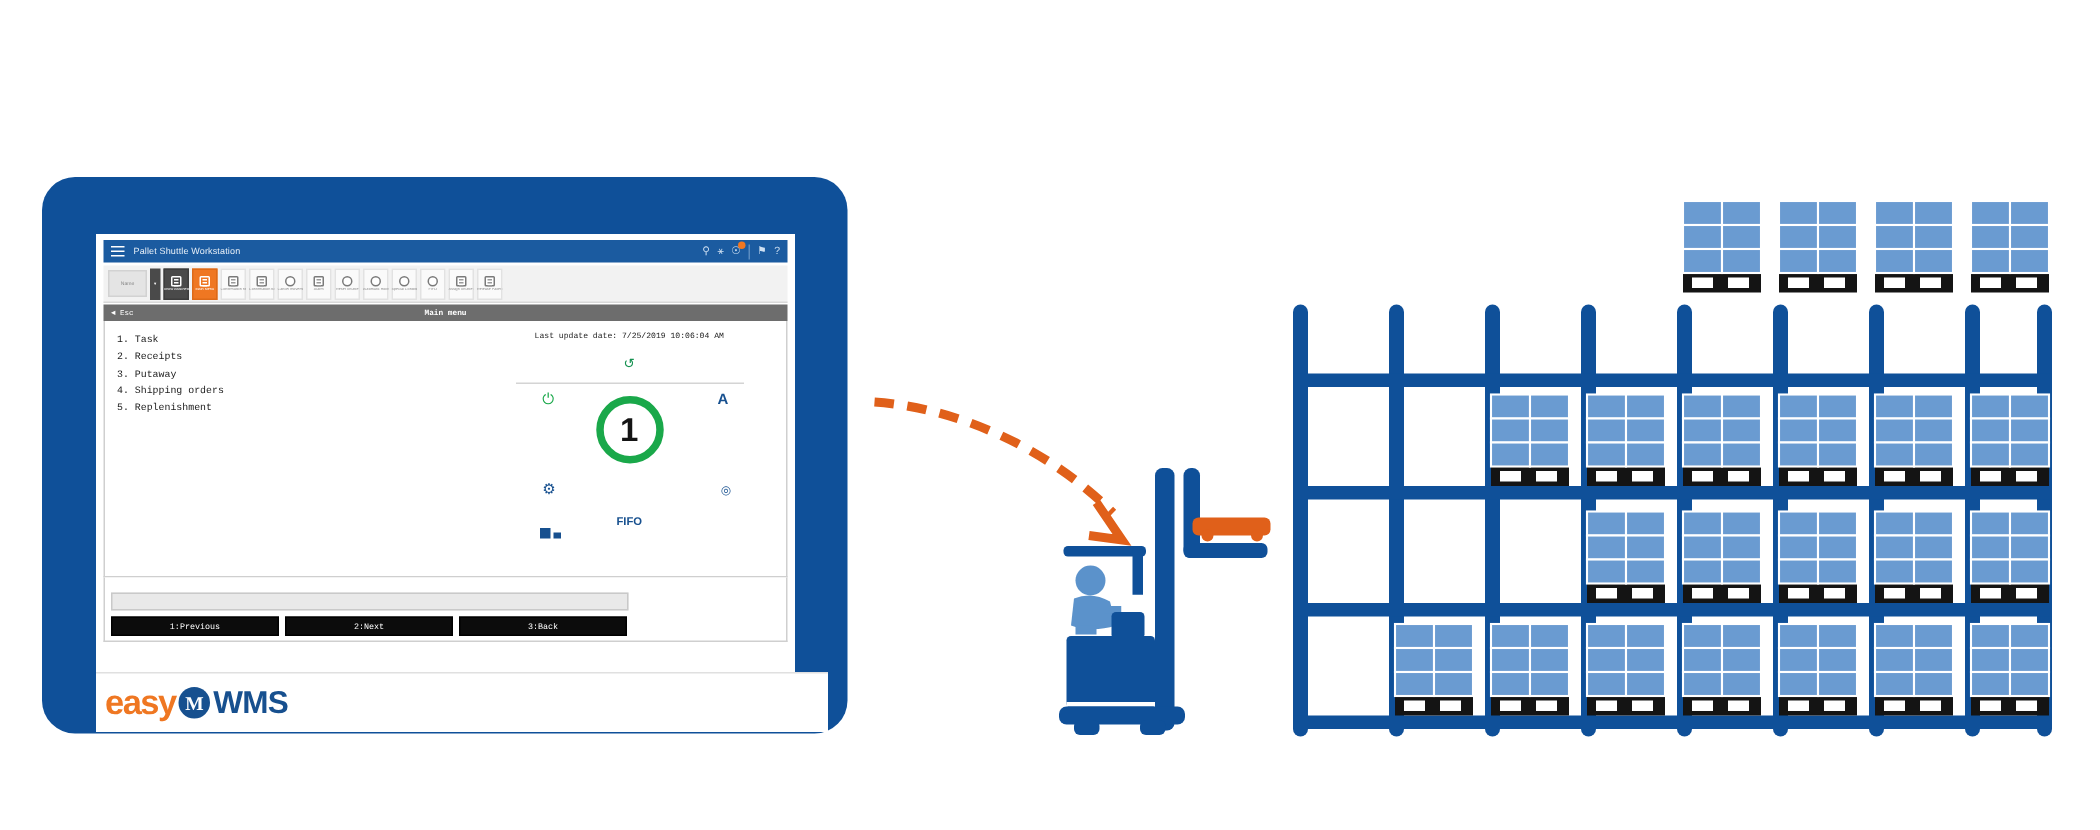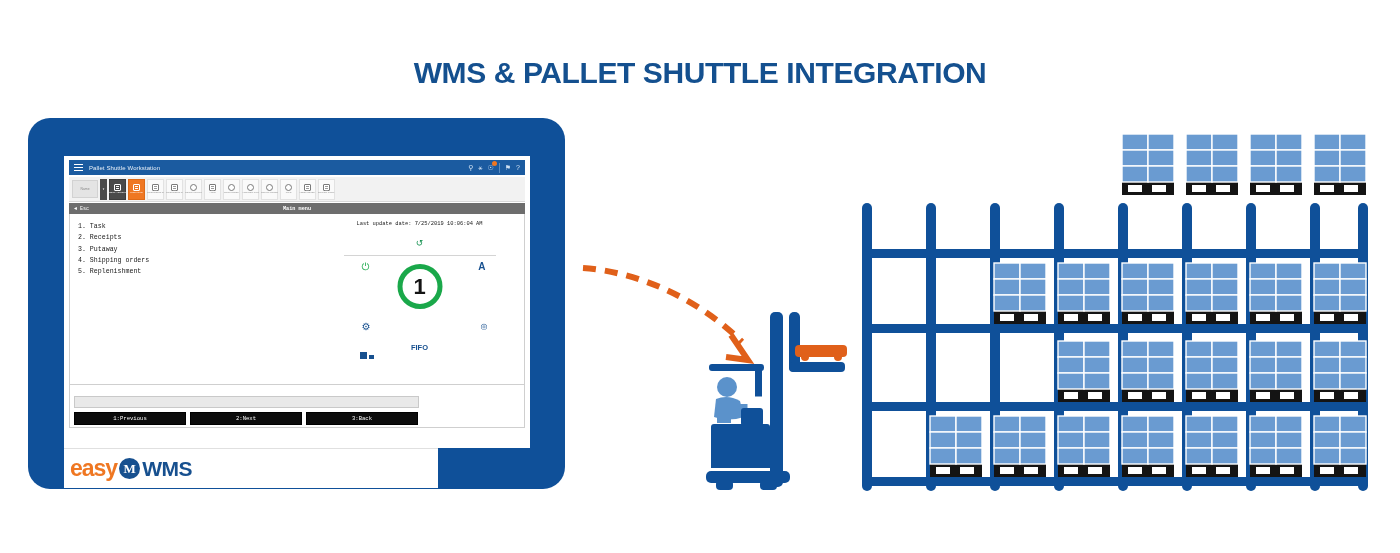--- a/index.html
+++ b/index.html
@@ -168,21 +168,21 @@
   .btn-row { display:flex; gap:4px; margin-top:4px; }
   .blk-btn {
     width:112px; height:13px; background:#0c0c0c; color:#fff;
     font-family:"Liberation Mono", monospace; font-size:5.6px;
     display:flex; align-items:center; justify-content:center;
     border:1px solid #000; cursor:pointer;
   }
 
   
   .logo-strip {
-    position:absolute; left:36px; top:330px; width:374px; height:40px;
+    position:absolute; left:36px; top:330px; width:488px; height:40px;
     background:#fff; border-top:1px solid #e0e0e0;
     display:flex; align-items:center; padding-left:6px;
   }
   .logo-easy {
     font-family:"Liberation Sans", sans-serif; font-size:23px; font-weight:700;
     color:#ef7722; letter-spacing:-1px; line-height:1;
   }
   .logo-badge {
     width:21px; height:21px; border-radius:50%; background:#17508f;
     display:flex; align-items:center; justify-content:center;
@@ -195,21 +195,20 @@
   }
 
   
   .art { position:absolute; left:0; top:0; width:1400px; height:553px; pointer-events:none; }
 </style>
 </head>
 <body>
 
 <div class="stage">
 
-  <div class="page-title">WMS &amp; PALLET SHUTTLE INTEGRATION</div>
 
   <div class="tablet">
     <div class="tablet-screen">
 
       <div class="app-titlebar">
         <span class="hamburger">
             <i></i>
             <i></i>
             <i></i>
           </span>

